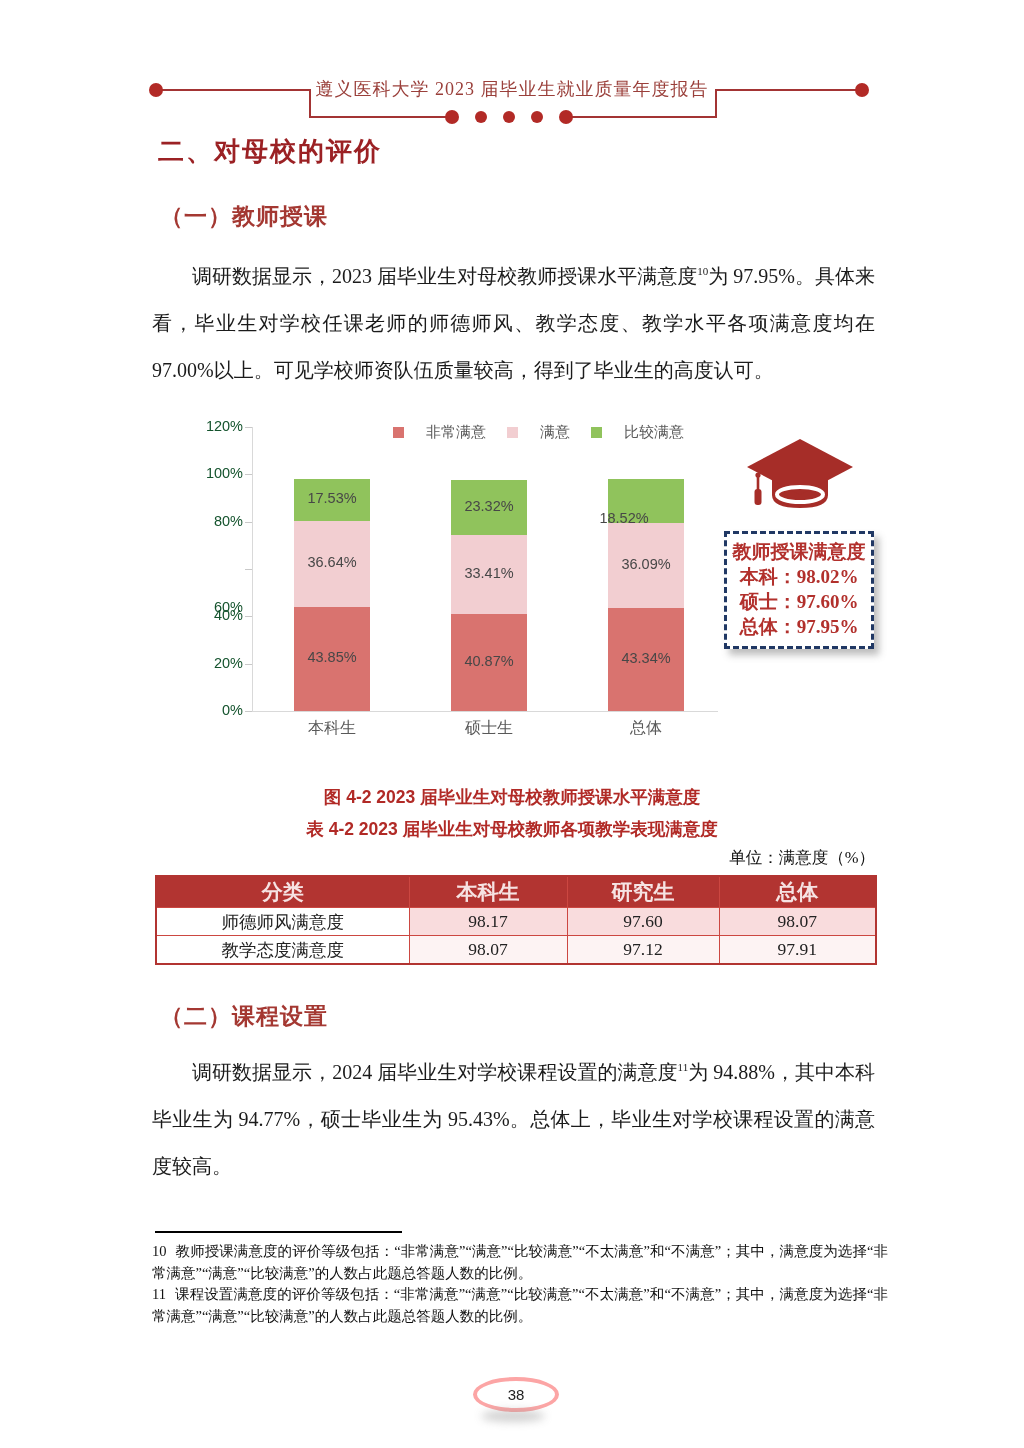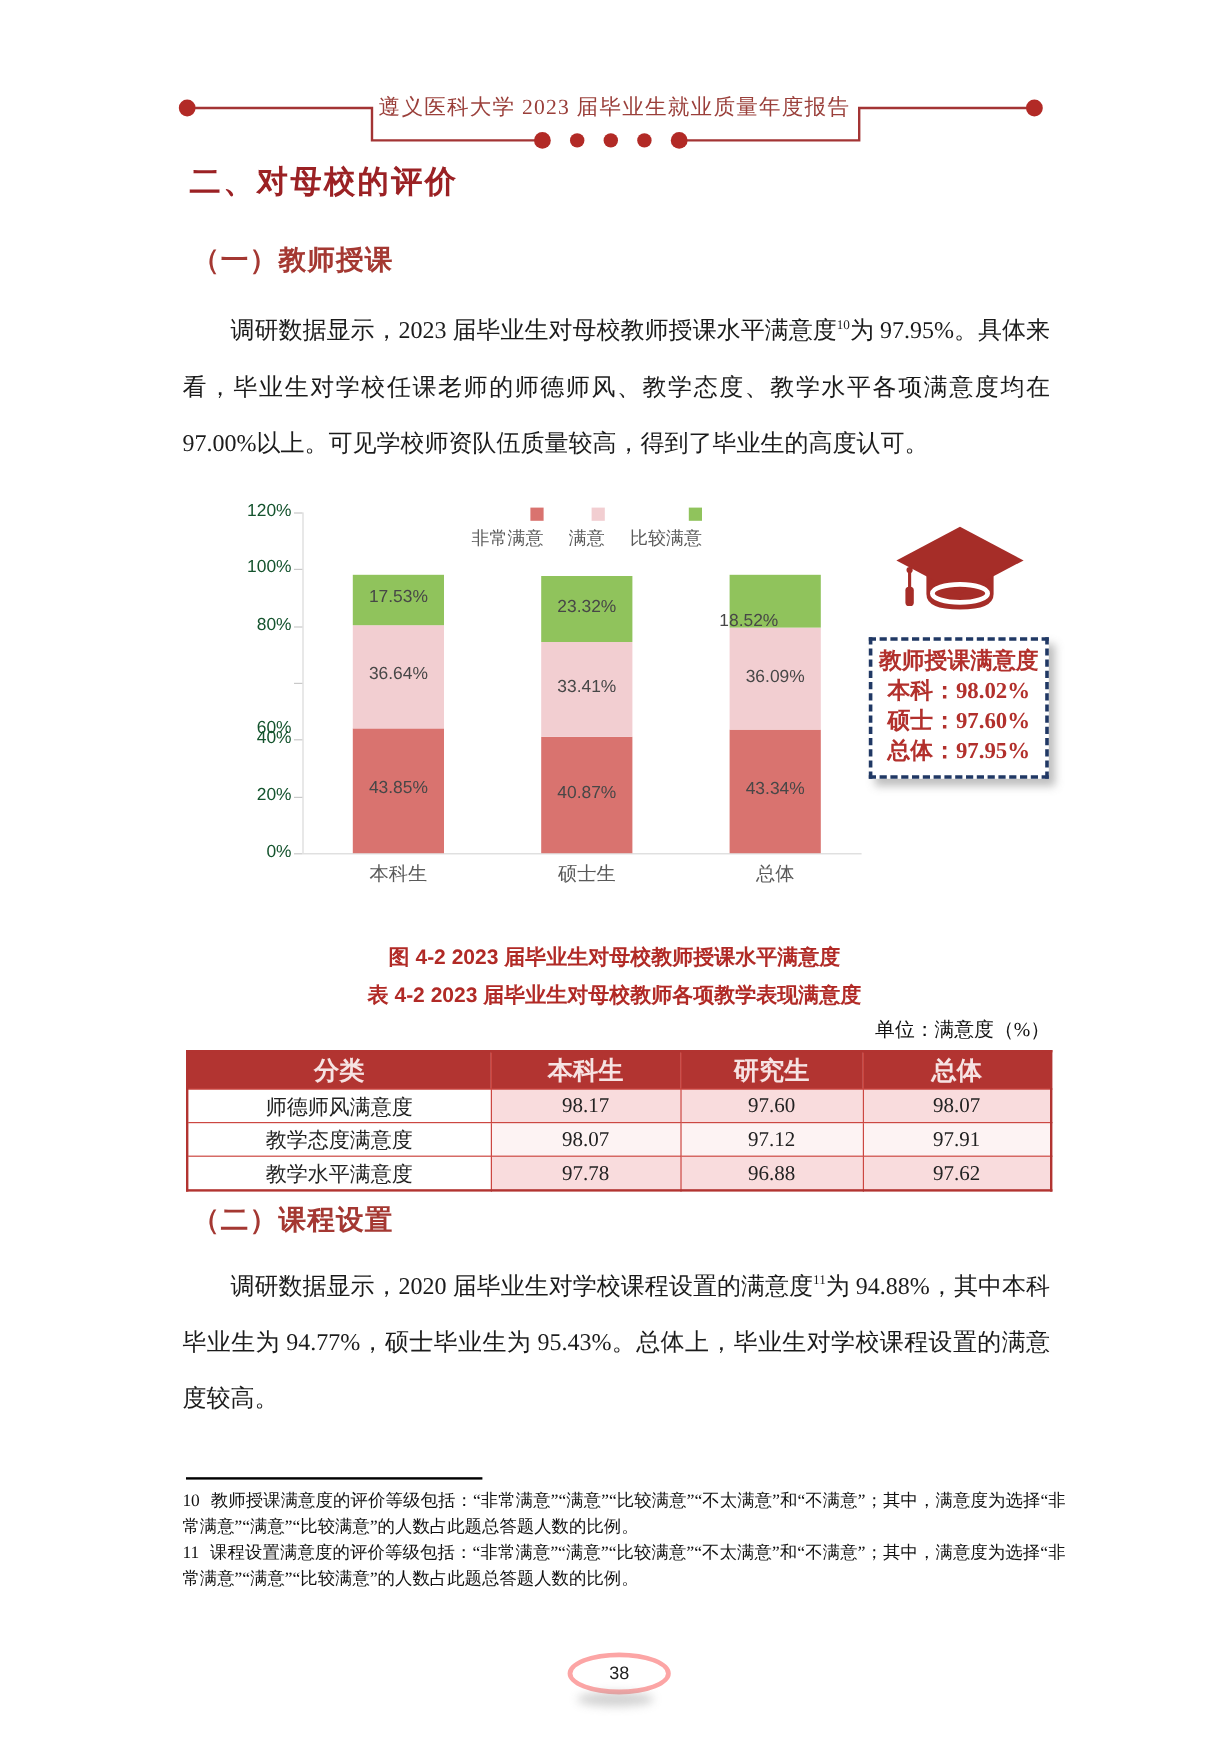--- a/index.html
+++ b/index.html
@@ -28,21 +28,21 @@
         font-size:14.5px;color:#14532d;}
   .tickmark{position:absolute;height:1px;width:7px;background:#c9c9c9;}
   .axis-v{position:absolute;width:1px;background:#d9d9d9;}
   .axis-h{position:absolute;height:1px;background:#d9d9d9;}
   .seg{position:absolute;}
   .seglab{position:absolute;text-align:center;font-family:"Liberation Sans",sans-serif;
           font-size:14.5px;color:#474747;}
   .catlab{position:absolute;text-align:center;font-size:16px;color:#595959;
           font-family:"Liberation Serif",serif;}
   .legend{position:absolute;left:198px;top:6px;display:flex;gap:21px;align-items:center;}
-  .leg-item{display:flex;align-items:flex-end;gap:5px;flex-direction:column;}
+  .leg-item{display:flex;align-items:center;gap:22px;}
   .leg-sq{width:11px;height:11px;}
   .leg-txt{font-size:15px;color:#595959;font-family:"Liberation Serif",serif;}
   
   .cap{position:absolute;left:745px;top:437px;}
   .callout{position:absolute;left:724px;top:531px;width:144px;padding:5px 0 7px 0;
            border:3px dashed #203864;background:#fff;text-align:center;
            box-shadow:5px 6px 7px rgba(110,110,110,.45);}
   .callout .co-line{font-size:19px;font-weight:bold;color:#b2302c;line-height:25px;
                     font-family:"Liberation Serif",serif;}
   
@@ -197,31 +197,25 @@
           <td>98.17</td>
           <td>97.60</td>
           <td>98.07</td>
         </tr>
         <tr class="light">
           <td>教学态度满意度</td>
           <td>98.07</td>
           <td>97.12</td>
           <td>97.91</td>
         </tr>
-        <tr class="pink">
-          <td>教学水平满意度</td>
-          <td>97.78</td>
-          <td>96.88</td>
-          <td>97.62</td>
-        </tr>
       </tbody>
   </table>
 
   <div class="h2 s2">（二）课程设置</div>
-  <div class="para p2"><span>调研数据显示，2020 届毕业生对学校课程设置的满意度</span><sup>11</sup><span>为 94.88%，其中本科毕业生为 94.77%，硕士毕业生为 95.43%。总体上，毕业生对学校课程设置的满意度较高。</span></div>
+  <div class="para p2"><span>调研数据显示，2024 届毕业生对学校课程设置的满意度</span><sup>11</sup><span>为 94.88%，其中本科毕业生为 94.77%，硕士毕业生为 95.43%。总体上，毕业生对学校课程设置的满意度较高。</span></div>
 
   <div class="fnrule"></div>
   <div class="fnotes" id="fnotes">
       <div class="fn"><span class="fn-num">10</span><span>教师授课满意度的评价等级包括：“非常满意”“满意”“比较满意”“不太满意”和“不满意”；其中，满意度为选择“非常满意”“满意”“比较满意”的人数占此题总答题人数的比例。</span></div>
       <div class="fn"><span class="fn-num">11</span><span>课程设置满意度的评价等级包括：“非常满意”“满意”“比较满意”“不太满意”和“不满意”；其中，满意度为选择“非常满意”“满意”“比较满意”的人数占此题总答题人数的比例。</span></div>
     </div>
 
   <div class="pagenum">38</div>
   <div class="pagenum-shadow"></div>
 </div>

